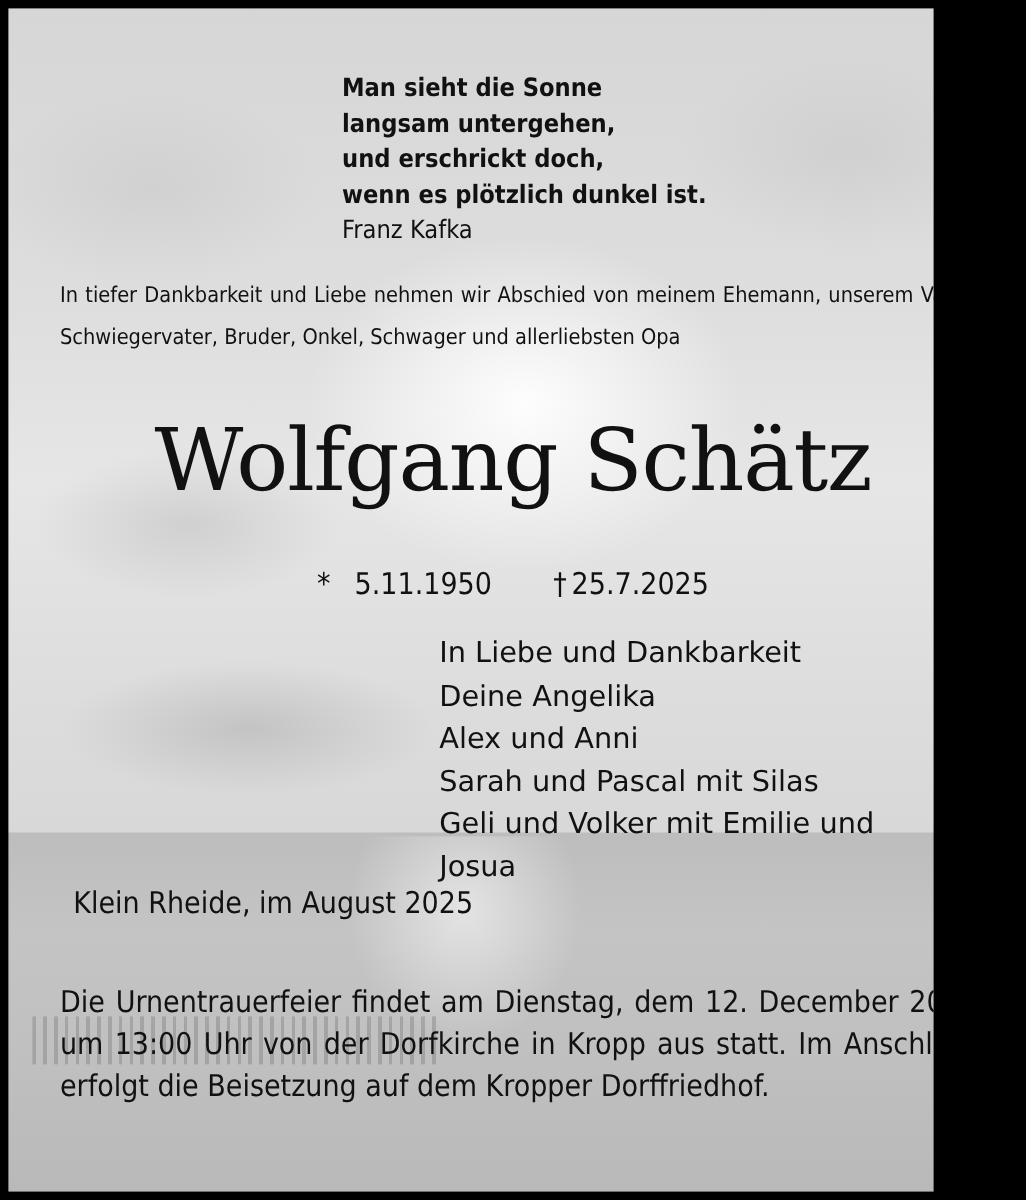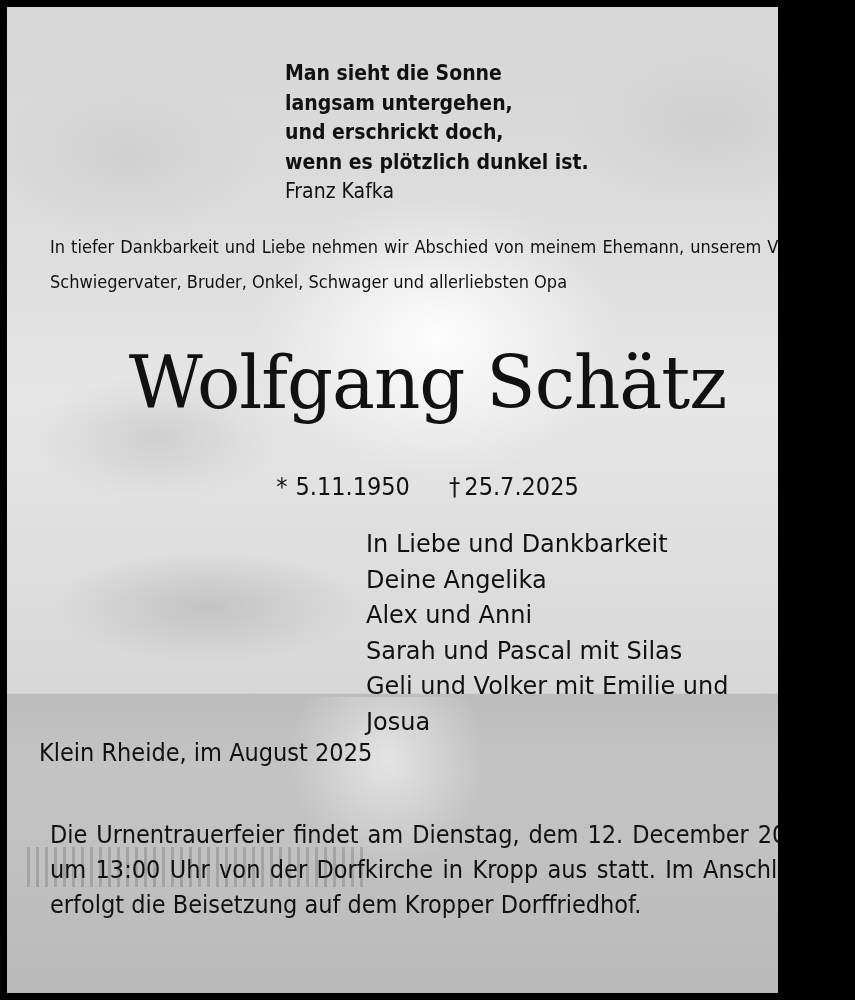--- a/index.html
+++ b/index.html
@@ -43,21 +43,21 @@
       left: 0; width: 841px; top: 462px; text-align: center; font-size: 25px; line-height: 36px;
       font-family: "DejaVu Sans Condensed", "DejaVu Sans", sans-serif;
     }
     .dates span { margin: 0 14px; }
     .mourners {
       left: 359px; top: 520px; font-size: 24px; line-height: 35.5px;
       font-family: "DejaVu Sans", sans-serif;
     }
     .mourners .b { font-weight: normal; }
     .place {
-      left: 32px; top: 728px; font-size: 25px; line-height: 36px;
+      left: 54px; top: 728px; font-size: 25px; line-height: 36px;
       font-family: "DejaVu Sans Condensed", "DejaVu Sans", sans-serif;
     }
     .ceremony {
       left: 43px; top: 810px; width: 765px; font-size: 25px; line-height: 35px;
       text-align: justify; text-align-last: left;
       font-family: "DejaVu Sans Condensed", "DejaVu Sans", sans-serif;
     }
   </style>
 </head>
 <body>
@@ -72,21 +72,21 @@
     <div>und erschrickt doch,</div>
     <div>wenn es plötzlich dunkel ist.</div>
     <div class="author">Franz Kafka</div>
   </div>
 
   <div class="text intro">In tiefer Dankbarkeit und Liebe nehmen wir Abschied von meinem Ehemann, unserem Vater, Schwiegervater, Bruder, Onkel, Schwager und allerliebsten Opa</div>
 
   <div class="text name">Wolfgang Schätz</div>
 
   <div class="text dates">
-    <span><span style="margin:0 4px 0 0">*</span><span style="margin:4px">5.11.1950</span></span>
+    <span><span style="margin:0 4px 0 0">*</span><span style="margin:16px">5.11.1950</span></span>
     <span><span style="margin:0 4px 0 0">†</span><span style="margin:0">25.7.2025</span></span>
   </div>
 
   <div class="text mourners">
     <div>In Liebe und Dankbarkeit</div>
     <div class="b">Deine Angelika</div>
     <div class="b">Alex und Anni</div>
     <div class="b">Sarah und Pascal mit Silas</div>
     <div class="b">Geli und Volker mit Emilie und</div>
     <div class="b">Josua</div>

